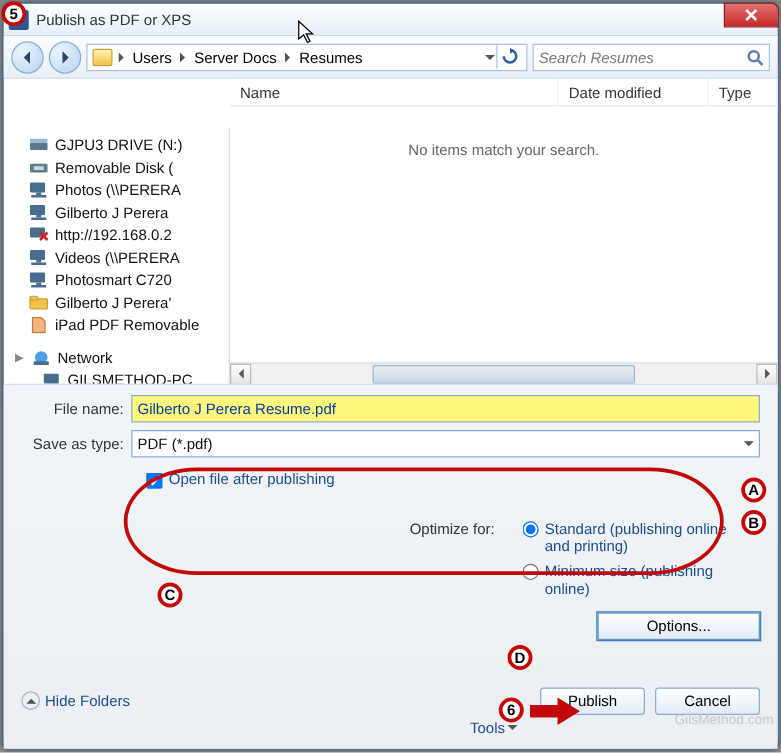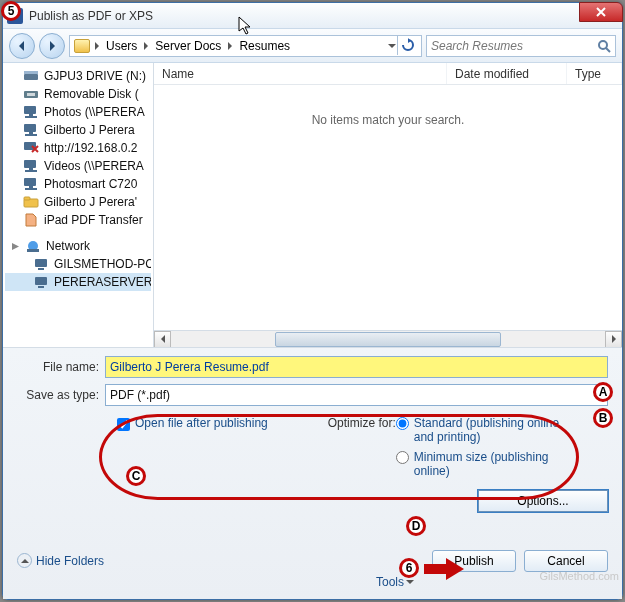--- a/index.html
+++ b/index.html
@@ -133,24 +133,25 @@
   .help-btn {
     width: 20px; height: 20px;
     border-radius: 50%;
     background: radial-gradient(circle at 30% 30%, #7ec5ff,#1e6fbf);
     color:#fff; display:flex; align-items:center; justify-content:center;
     font-weight:bold;
   }
 
   .body-split { flex:1; display:flex; min-height:0; }
   .tree {
-    width: 151px;
+    width: 181px;
     border-right: 1px solid #d4dde6;
     overflow:hidden;
     padding: 4px 2px;
+    margin-top: 40px;
   }
   .tree .drive-item, .tree .net-item, .tree .net-head {
     display:flex; align-items:center; gap:5px;
     height:18px; padding: 0 2px 0 18px;
     white-space: nowrap; overflow:hidden;
     color:#111;
   }
   .tree .drive-item .sicon, .tree .net-item .sicon {
     width:16px; height:14px;
     display:flex; align-items:center; justify-content:center;
@@ -458,21 +459,21 @@
             </svg>
           </span>
           <span>Gilberto J Perera'</span>
         </div>
       <div class="drive-item">
           <span class="sicon">
             <svg width="12" height="14" viewBox="0 0 12 14">
               <path class="ic-file" d="M1 1 h7 l3 3 v9 h-10 Z"></path>
             </svg>
           </span>
-          <span>iPad PDF Transfer</span>
+          <span>iPad PDF Removable</span>
         </div>
 
       <div class="net-head">
         <span class="expand">
             <svg width="9" height="9" viewBox="0 0 9 9">
               <path d="M1 1 L8 4.5 L1 8 Z" fill="#888"></path>
             </svg>
           </span>
         <span class="sicon">
             <svg width="16" height="14" viewBox="0 0 16 14">
@@ -552,21 +553,21 @@
     </div>
 
     <div class="options-area">
       <div class="check-col">
         <label class="chk">
           <input type="checkbox" checked="" style="">
           <span>Open file after publishing</span>
         </label>
       </div>
       <div class="opt-col">
-        <div style="display:flex; gap:0;">
+        <div style="display:flex; gap:22px;margin-top:40px;">
           <span class="opt-label">Optimize for:</span>
           <div>
             <label class="radio-row">
               <input type="radio" name="opt" checked="" style="">
               <span>Standard (publishing online and printing)</span>
             </label>
             <label class="radio-row">
               <input type="radio" name="opt" style="">
               <span>Minimum size (publishing online)</span>
             </label>

